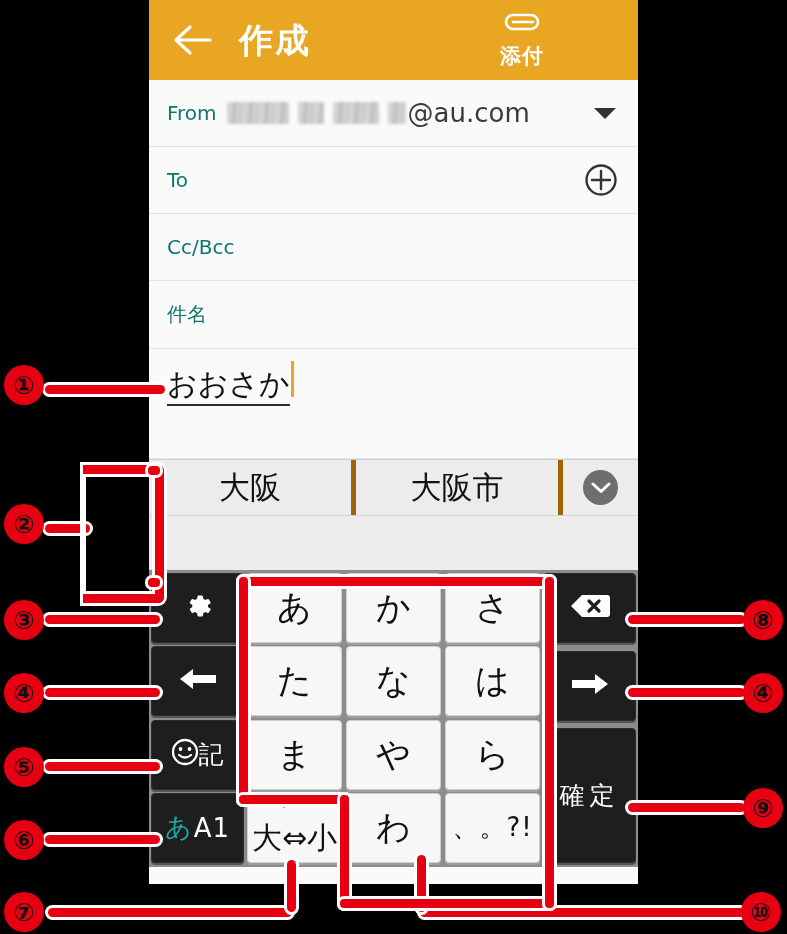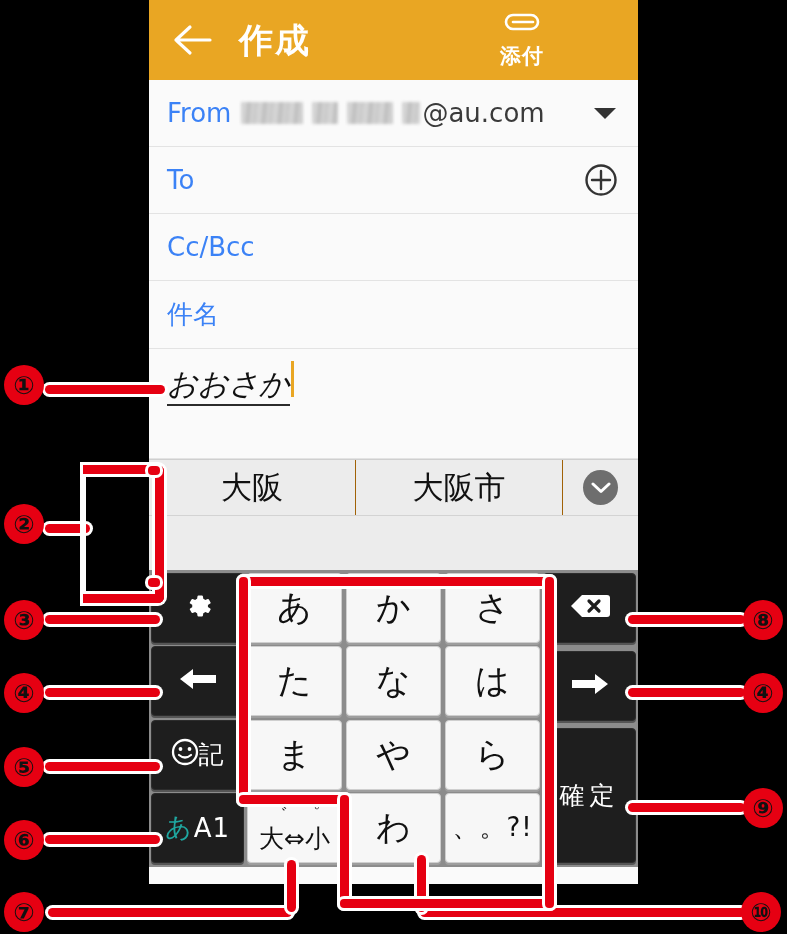--- a/index.html
+++ b/index.html
@@ -80,22 +80,22 @@
     position: relative;
     height: 67px;
     border-bottom: 1px solid #e3e3e3;
     background: #fafafa;
     display: flex;
     align-items: center;
     padding: 0 18px;
     box-sizing: border-box;
   }
   .field-label {
-    color: #3b82f6;
-    font-size: 26px;
+    color: #0f766e;
+    font-size: 20px;
   }
   .field-value {
     color: #3a3a3a;
     font-size: 26px;
     margin-left: 10px;
     display: flex;
     align-items: center;
   }
   .blur-chunk {
     display: inline-block;
@@ -118,21 +118,20 @@
   #subject-row { height: 68px; }
 
   
   #body-area {
     position: relative;
     height: 110px;
     background: #fafafa;
     border-bottom: 1px solid #e3e3e3;
     padding: 12px 18px 0 18px;
     box-sizing: border-box;
-    font-style: italic;
   }
   #body-text {
     display: inline-block;
     font-size: 30px;
     color: #111;
     border-bottom: 2px solid #2b2b2b;
     line-height: 40px;
     vertical-align: middle;
   }
   #caret {
@@ -154,21 +153,21 @@
     height: 55px;
     border-bottom: 1px solid #d3d3d3;
   }
   #cand-row1 .cand {
     flex: 1 1 0;
     display: flex;
     align-items: center;
     justify-content: center;
     font-size: 31px;
     color: #111;
-    border-right: 1px solid #a16207;
+    border-right: 5px solid #a16207;
     background: #ececec;
   }
   #cand-expand {
     width: 75px;
     display: flex;
     align-items: center;
     justify-content: center;
     background: #ececec;
   }
   .circle-chevron {
@@ -248,21 +247,21 @@
     border: 1px solid #2c2c2c;
     box-shadow: 0 2px 0 #555;
     font-size: 25px;
     letter-spacing: 5px;
   }
   .key-aA1 .ja { color: #1fa7a0; font-size: 26px; }
   .key-aA1 .en { color: #ffffff; font-size: 26px; letter-spacing: 1px; margin-left: 2px; }
   .key-emoji { font-size: 25px; letter-spacing: 1px; }
   .daku-key { flex-direction: column; font-size: 26px; line-height: 1; }
   .daku-top { font-size: 19px; letter-spacing: 13px; margin-bottom: 2px; margin-left: 13px; }
-  .daku-bottom { font-size: 25px; }
+  .daku-bottom { font-size: 30px; }
   .punct-key { font-size: 26px; letter-spacing: 1px; }
 
   
   #bottom-strip {
     position: absolute;
     left: 0;
     top: 884px;
     width: 787px;
     height: 50px;
     background: #000;

